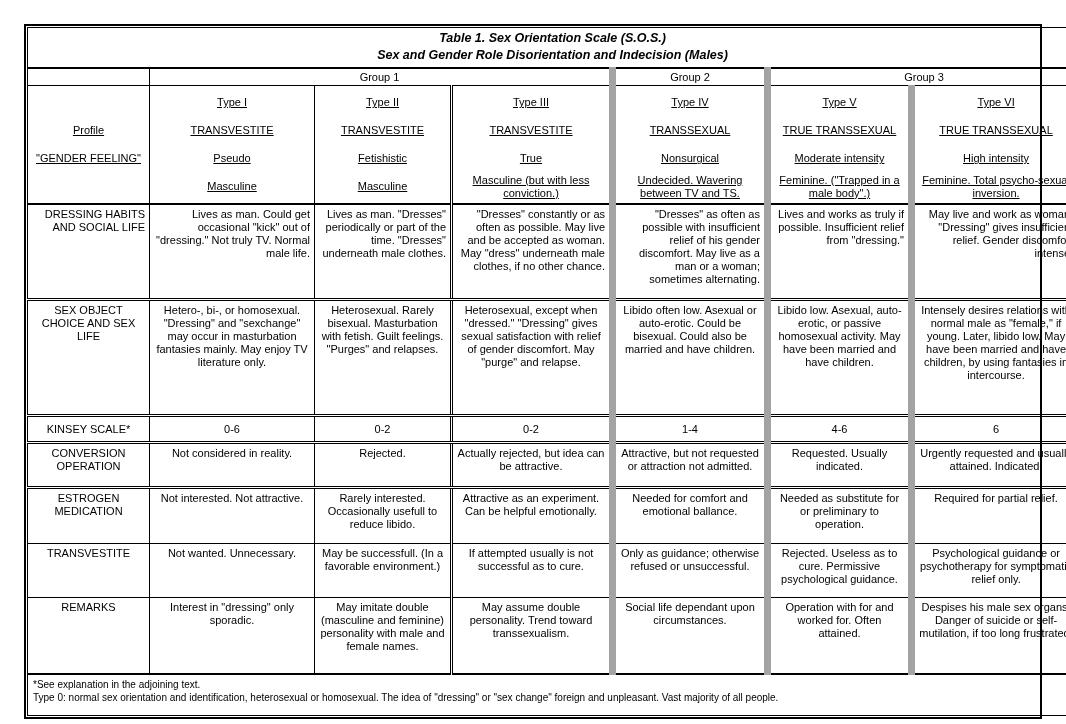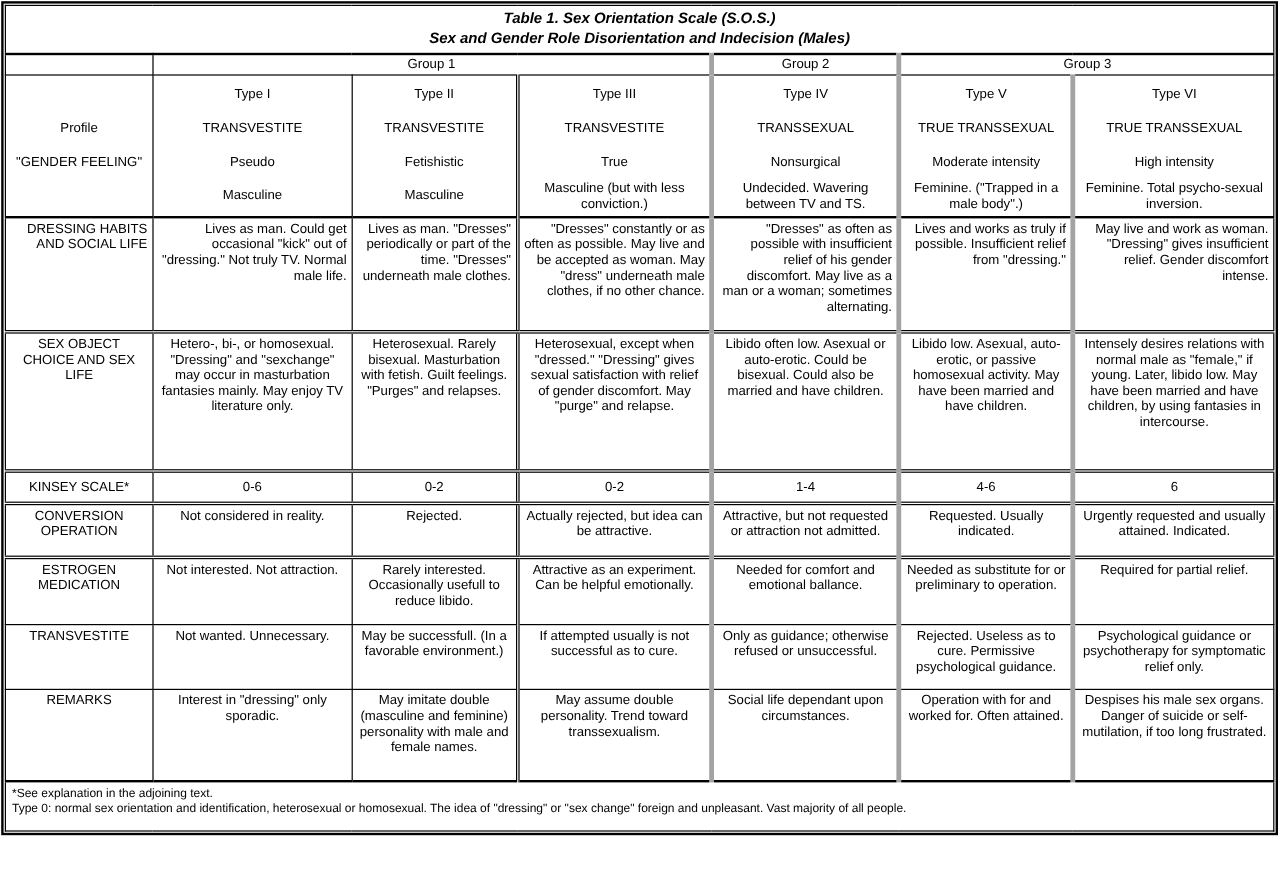--- a/index.html
+++ b/index.html
@@ -1,18 +1,18 @@
 <!DOCTYPE html>
 <html><head>
 <meta charset="utf-8">
 <style>
   html, body { margin: 0; padding: 0; background: #fff; }
   .page {
     width: 1066px; height: 724px; box-sizing: border-box;
-    padding: 1px; background: #fff;
+    padding: 24px; background: #fff;
     font-family: "Liberation Sans", sans-serif;
     color: #000;
   }
   .frame { border: 2px solid #000; padding: 1px; }
   table.sos {
     border-collapse: collapse; table-layout: fixed;
     width: 100%; border: 1px solid #000;
   }
   td {
     border: 1px solid #000;
@@ -25,30 +25,30 @@
   col.c-label { width: 122px; }
   col.c-t1 { width: 165px; }
   col.c-t2 { width: 137px; }
   col.c-t3 { width: 161px; }
   col.c-t4 { width: 155px; }
   col.c-t5 { width: 144px; }
   col.c-t6 { width: 166px; }
 
   
   .v3 { border-left: 3px double #000; }
-  .v2 { border-left: 4px solid #a3a3a3; }
+  .v2 { border-left: 7px solid #a3a3a3; }
 
   
   tr.r-title td {
     border-bottom: 2px solid #000; vertical-align: middle;
     font-weight: bold; font-style: italic; font-size: 12.5px; line-height: 1.35;
     height: 40px; padding: 2px;
   }
   tr.r-group td { height: 16px; vertical-align: middle; padding: 2px; }
-  tr.r-typehead td { height: 118px; border-bottom: 2px solid #000; vertical-align: middle; padding: 2px 4px; }
+  tr.r-typehead td { height: 118px; border-bottom: 2px solid #000; vertical-align: middle; padding: 2px 4px; text-decoration: underline; }
   .hstack { display: flex; flex-direction: column; justify-content: space-between; height: 112px; }
   .hstack .slot { flex: 1 1 0; display: flex; align-items: center; justify-content: center; }
 
   tr.r-dressing td { height: 96px; border-bottom: 3px double #000; text-align: right; }
   tr.r-sexobj td { height: 116px; border-bottom: 3px double #000; }
   tr.r-kinsey td { height: 27px; border-bottom: 3px double #000; vertical-align: middle; padding: 1px 4px; }
   tr.r-conversion td { height: 45px; border-bottom: 3px double #000; }
   tr.r-estrogen td { height: 56px; }
   tr.r-psycho td { height: 54px; }
   tr.r-remarks td { height: 76px; border-bottom: 2px solid #000; }
@@ -182,21 +182,21 @@
         <td>Not considered in reality.</td>
         <td>Rejected.</td>
         <td class="v3">Actually rejected, but idea can be attractive.</td>
         <td class="v2">Attractive, but not requested or attraction not admitted.</td>
         <td class="v2">Requested. Usually indicated.</td>
         <td class="v2">Urgently requested and usually attained. Indicated.</td>
       </tr>
 
       <tr class="r-estrogen">
         <td>ESTROGEN MEDICATION</td>
-        <td>Not interested. Not attraction.</td>
+        <td>Not interested. Not attractive.</td>
         <td>Rarely interested. Occasionally usefull to reduce libido.</td>
         <td class="v3">Attractive as an experiment. Can be helpful emotionally.</td>
         <td class="v2">Needed for comfort and emotional ballance.</td>
         <td class="v2">Needed as substitute for or preliminary to operation.</td>
         <td class="v2">Required for partial relief.</td>
       </tr>
 
       <tr class="r-psycho">
         <td>TRANSVESTITE</td>
         <td>Not wanted. Unnecessary.</td>

